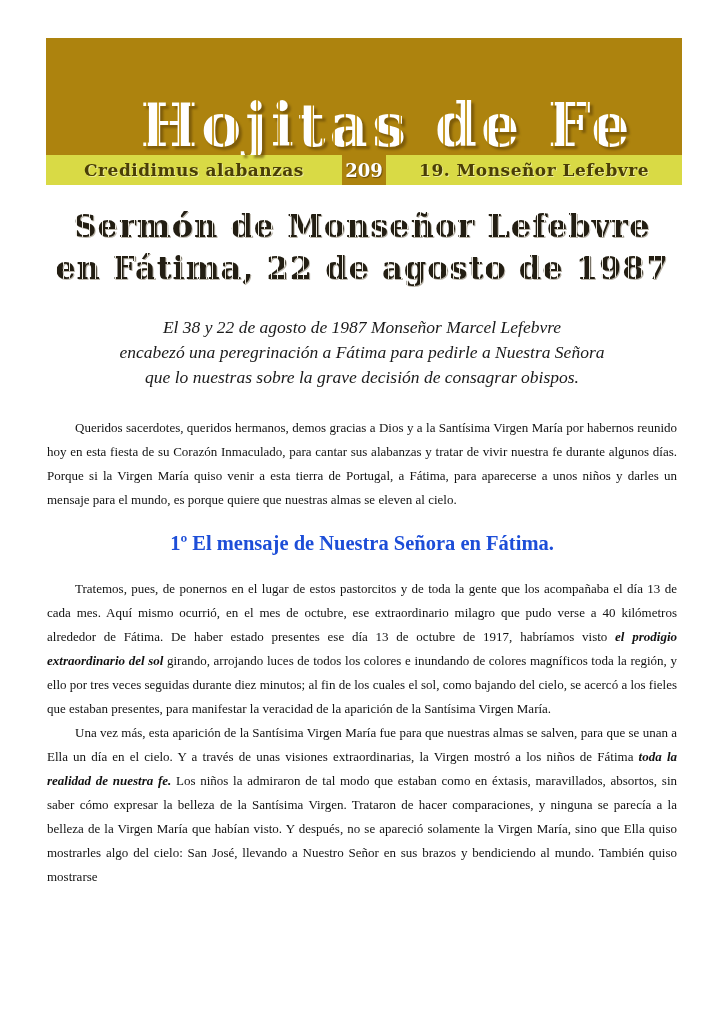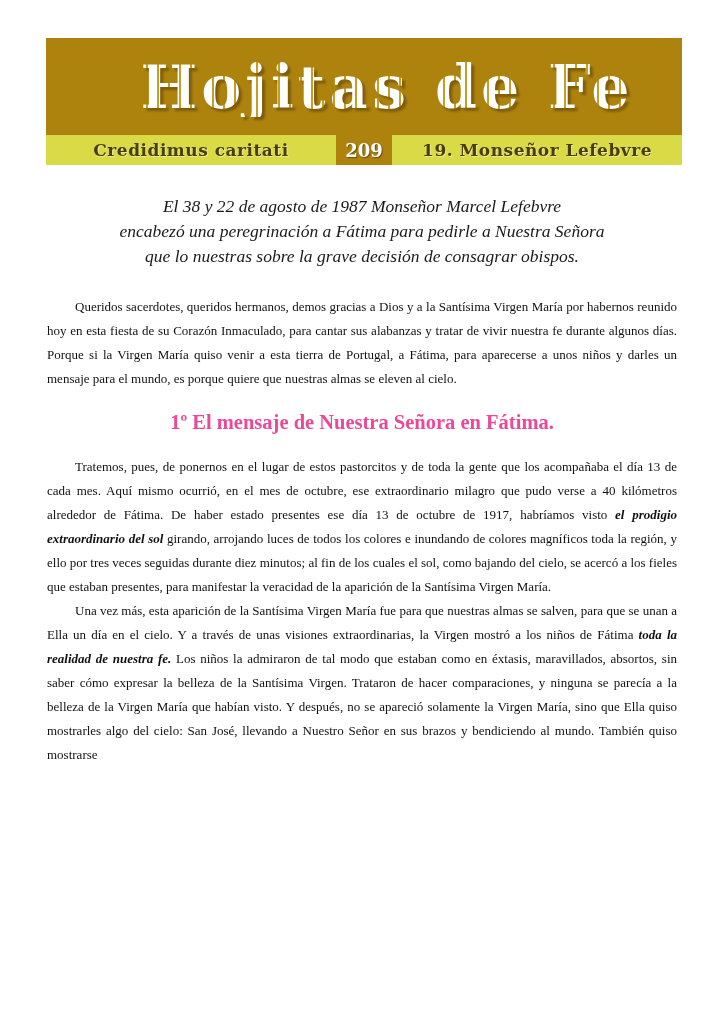--- a/index.html
+++ b/index.html
@@ -9,22 +9,22 @@
     margin:0 auto;
     background:#ffffff;
     overflow:hidden;
     font-family:"Liberation Serif", serif;
     color:#111;
   }
 
   
   .masthead { position:absolute; left:46px; top:38px; width:636px; }
   .masthead-band {
-    height:97px; background:#ad830e;
-    display:flex; align-items:center; justify-content:center;padding-left:46px;
+    height:117px; background:#ad830e;
+    display:flex; align-items:flex-end; justify-content:center;padding-left:46px;
   }
   .masthead-title {
     font-family:"DejaVu Serif", serif;
     font-weight:700;
     font-size:60px;
     letter-spacing:4px;
     line-height:1;
     color:#ffffff;
     text-shadow:3px 3px 2px rgba(88,60,6,0.55);
     white-space:nowrap;
@@ -48,21 +48,21 @@
     display:flex; align-items:center; justify-content:center;
     font-family:"DejaVu Serif", serif;
     font-weight:700;
     font-size:17px;
     letter-spacing:0.5px;
     color:#4a3e06;
     text-shadow:1px 1px 0 rgba(255,255,255,0.45);
     white-space:nowrap;
   }
   .strip-issue {
-    width:56px; background:#ad830e;
+    width:44px; background:#ad830e;
     display:flex; align-items:center; justify-content:center;
     font-family:"DejaVu Serif", serif;
     font-weight:700;
     font-size:18px;
     color:#ffffff;
     text-shadow:1px 1px 1px rgba(60,40,0,0.6);
   }
 
   
   .content { position:absolute; left:47px; top:168px; width:630px; }
@@ -108,42 +108,46 @@
     hyphens:auto;
     -webkit-hyphens:auto;
   }
   .para-first { margin-top:26px; }
   .section-heading {
     margin:19px 0 21px 0;
     text-align:center;
     font-size:20.5px;
     font-weight:700;
     line-height:1.2;
-    color:#ec4899;
+    color:#1d4ed8;
   }
   .bi { font-weight:700; font-style:italic; }
 </style>
 </head>
 <body>
 
 <div class="page">
 
   <div class="masthead">
     <div class="masthead-band">
       <div class="masthead-title">Hojitas de Fe</div>
     </div>
     <div class="masthead-strip">
-      <div class="strip-cell">Credidimus caritati</div>
+      <div class="strip-cell">Credidimus alabanzas</div>
       <div class="strip-issue">209</div>
       <div class="strip-cell">19. Monseñor Lefebvre</div>
     </div>
   </div>
 
   <div class="content">
 
+    <h1 class="sermon-title">
+      <span class="title-line">Sermón de Monseñor Lefebvre</span>
+      <span class="title-line">en Fátima, 22 de agosto de 1987</span>
+    </h1>
 
     <div class="intro">
       <span class="intro-line">El 38 y 22 de agosto de 1987 Monseñor Marcel Lefebvre</span>
       <span class="intro-line">encabezó una peregrinación a Fátima para pedirle a Nuestra Señora</span>
       <span class="intro-line">que lo nuestras sobre la grave decisión de consagrar obispos.</span>
     </div>
 
     <p class="body-para para-first"><span>Queridos sacerdotes, queridos hermanos, demos gracias a Dios y a la Santísima Virgen María por habernos reunido hoy en esta fiesta de su Corazón Inmaculado, para cantar sus alabanzas y tratar de vivir nuestra fe durante algunos días. Porque si la Virgen María quiso venir a esta tierra de Portugal, a Fátima, para aparecerse a unos niños y darles un mensaje para el mundo, es porque quiere que nuestras almas se eleven al cielo.</span></p>
 
     <h2 class="section-heading">1º El mensaje de Nuestra Señora en Fátima.</h2>

